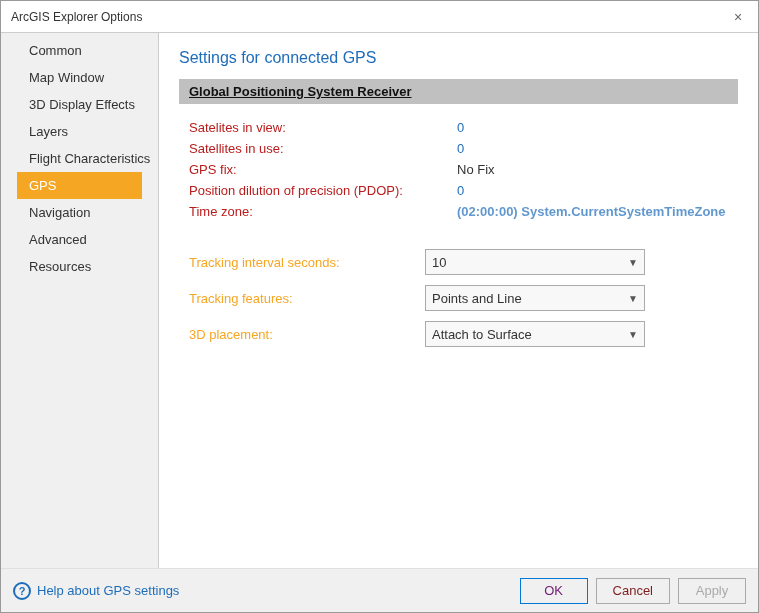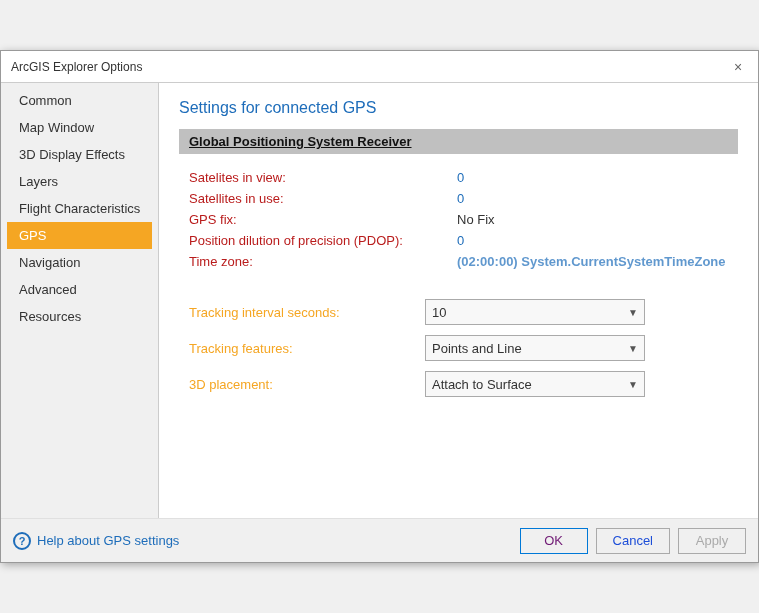--- a/index.html
+++ b/index.html
@@ -7,21 +7,21 @@
       font-family: 'Segoe UI', Tahoma, Geneva, Verdana, sans-serif;
       font-size: 13px;
       background: #f0f0f0;
       display: flex;
       justify-content: center;
       align-items: center;
       height: 100vh;
     }
     .window {
       width: 759px;
-      height: 513px;
+      height: 613px;
       background: #f0f0f0;
       border: 1px solid #999;
       box-shadow: 2px 2px 8px rgba(0,0,0,0.3);
       display: flex;
       flex-direction: column;
     }
     .title-bar {
       background: #fff;
       border-bottom: 1px solid #ccc;
       padding: 6px 10px;
@@ -48,21 +48,21 @@
     }
     .content-area {
       display: flex;
       flex: 1;
       overflow: hidden;
     }
     .sidebar {
       width: 158px;
       background: #f0f0f0;
       border-right: 1px solid #ccc;
-      padding: 4px 6px;
+      padding: 4px 16px;
       display: flex;
       flex-direction: column;
     }
     .sidebar-item {
       padding: 6px 12px;
       cursor: pointer;
       color: #333;
       font-size: 13px;
       white-space: nowrap;
     }
@@ -185,21 +185,21 @@
       gap: 8px;
     }
     .btn {
       height: 26px;
       min-width: 68px;
       padding: 0 16px;
       font-size: 13px;
       cursor: pointer;
       border: 1px solid #aaa;
       background: #f0f0f0;
-      color: #1d4ed8;
+      color: #7f1d1d;
     }
     .btn.primary {
       border: 1px solid #0078d7;
       color: #701a75;
     }
     .btn.disabled {
       color: #aaa;
       cursor: default;
     }
     .divider {

